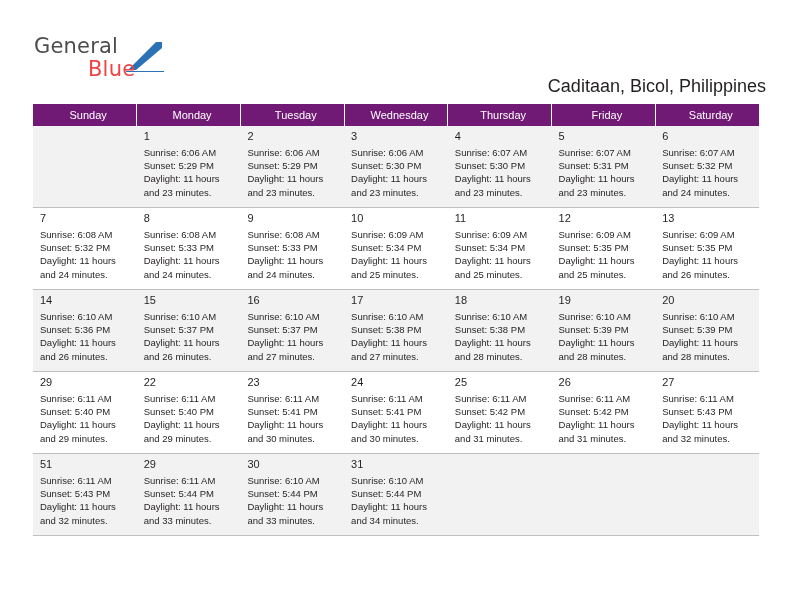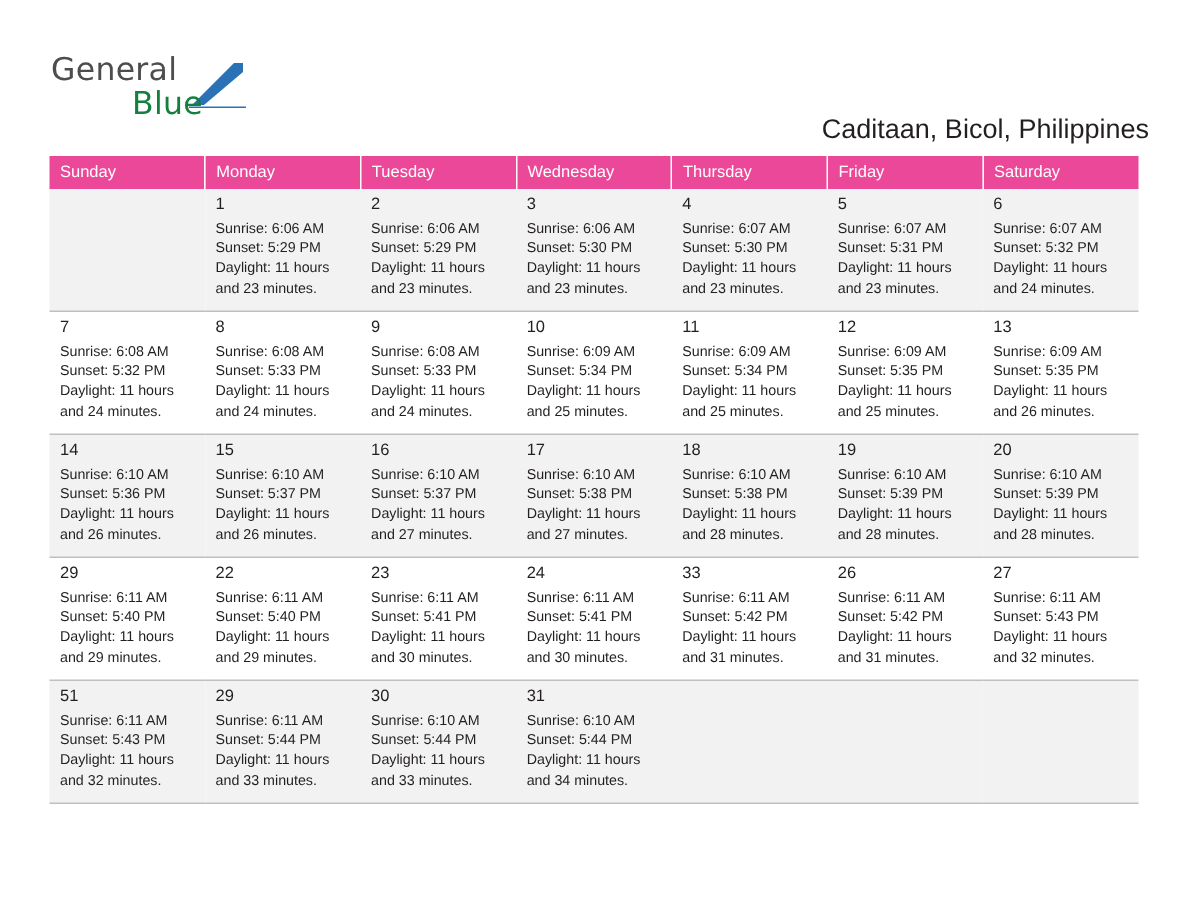--- a/index.html
+++ b/index.html
@@ -44,21 +44,21 @@
     font-size: 21px;
     color: #4d4d4d;
     letter-spacing: 0.2px;
     font-family: "DejaVu Sans", sans-serif;
   }
   .logo-blue {
     position: absolute;
     left: 54px;
     top: 23px;
     font-size: 21px;
-    color: #15803d;
+    color: #ef4444;
     letter-spacing: 0.2px;
     font-family: "DejaVu Sans", sans-serif;
   }
   .logo-swoosh {
     position: absolute;
     left: 92px;
     top: 6px;
     width: 38px;
     height: 32px;
   }
@@ -85,25 +85,25 @@
   
   .calendar {
     position: absolute;
     left: 33px;
     top: 104px;
     width: 726px;
     border-collapse: collapse;
     table-layout: fixed;
   }
   .calendar th {
-    background: #ec4899;
+    background: #701a75;
     color: #ffffff;
     font-size: 11px;
     font-weight: normal;
-    text-align: left;
+    text-align: center;
     padding: 5px 0 5px 7px;
     height: 12px;
     border-right: 1px solid #ffffff;
   }
   .calendar th:last-child { border-right: none; }
 
   .calendar td {
     vertical-align: top;
     width: 103.7px;
     height: 81px;
@@ -431,21 +431,21 @@
               <div class="info">
                 <div>Sunrise: 6:11 AM</div>
                 <div>Sunset: 5:41 PM</div>
                 <div>Daylight: 11 hours</div>
                 <div>and 30 minutes.</div>
               </div>
             </div>
           </td>
           <td>
             <div class="cell">
-              <div class="daynum">33</div>
+              <div class="daynum">25</div>
               <div class="info">
                 <div>Sunrise: 6:11 AM</div>
                 <div>Sunset: 5:42 PM</div>
                 <div>Daylight: 11 hours</div>
                 <div>and 31 minutes.</div>
               </div>
             </div>
           </td>
           <td>
             <div class="cell">

